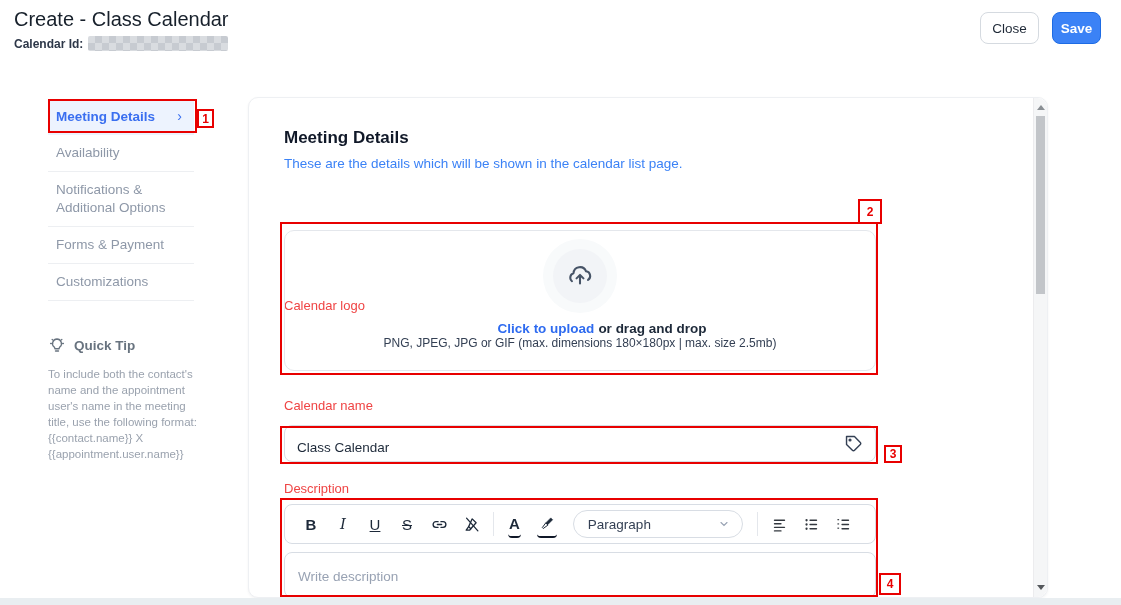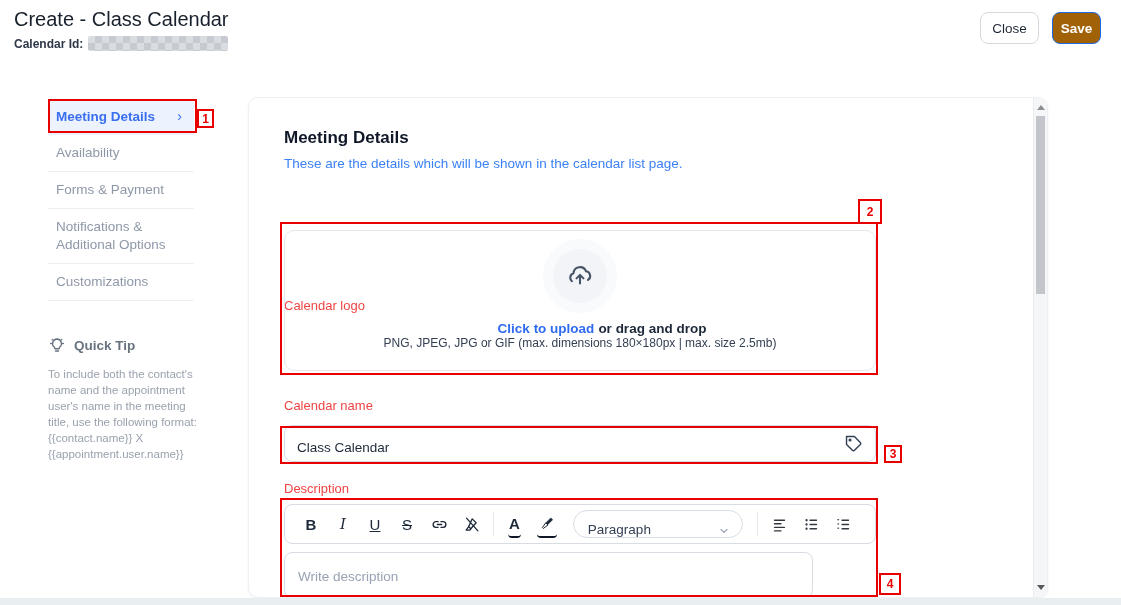--- a/index.html
+++ b/index.html
@@ -12,21 +12,21 @@
   
   .hdr-title { position:absolute; left:14px; top:8px; font-size:20px; font-weight:500; color:#17202b; }
   .hdr-id { position:absolute; left:14px; top:36px; font-size:12px; font-weight:700; color:#2d3748; display:flex; align-items:center; gap:5px; }
   .redacted {
     display:inline-block; width:140px; height:15px; border-radius:2px;
     background:repeating-conic-gradient(#c7cbd1 0% 25%, #d9dce0 0% 50%) 0 0/14px 14px;
     filter:blur(0.7px);
   }
   .btn { position:absolute; top:12px; height:32px; border-radius:8px; font-size:13.5px; display:flex; align-items:center; justify-content:center; cursor:pointer; }
   .btn-close { left:980px; width:59px; background:#fff; border:1px solid #d5dae0; color:#1f2937; }
-  .btn-save  { left:1052px; width:49px; background:#a16207; border:1px solid #1d6be4; color:#fff; font-weight:600; }
+  .btn-save  { left:1052px; width:49px; background:#3b82f6; border:1px solid #1d6be4; color:#fff; font-weight:600; }
 
   
   .sidebar { position:absolute; left:48px; top:99px; width:146px; }
   .side-item { padding:9px 8px; font-size:13.5px; color:#8e98a8; border-bottom:1px solid #edeff2; line-height:18px; position:relative; cursor:pointer; }
   .side-item.active { background:#edf3fe; color:#3a6ff0; font-weight:600; border-bottom:none; }
   .side-item.active .chev { position:absolute; right:12px; top:8px; color:#3a6ff0; font-size:14px; font-weight:400; }
 
   .quicktip { position:absolute; left:48px; top:336px; width:154px; }
   .qt-head { display:flex; align-items:center; gap:8px; font-size:13.5px; font-weight:700; color:#68737f; }
   .qt-body { margin-top:12px; font-size:11.5px; line-height:16px; color:#9aa2ae; }
@@ -71,25 +71,25 @@
   }
   .tb-bold { font-weight:700; }
   .tb-italic { font-style:italic; font-family:"DejaVu Serif",serif; }
   .tb-under { text-decoration:underline; }
   .tb-strike { text-decoration:line-through; }
   .tb-colorA { font-weight:600; border-bottom:2px solid #101828; line-height:15px; padding:0 1px; width:auto; margin:0 8px; }
   .tb-pen-wrap { border-bottom:2px solid #101828; padding:0 2px; margin:0 8px; width:auto; }
   .tb-sep { width:1px; height:24px; background:#e4e7ec; margin:0 6px; flex:0 0 auto; }
   .tb-select {
     width:170px; height:28px; border:1px solid #d8dde4; border-radius:14px;
-    display:flex; align-items:flex-end; padding:0 12px 0 14px; margin:0 8px; cursor:pointer; flex:0 0 auto;
+    display:flex; align-items:center; padding:0 12px 0 14px; margin:0 8px; cursor:pointer; flex:0 0 auto;
     font-size:13.5px; color:#344054; justify-content:space-between;
   }
   .editor {
-    position:absolute; left:35px; top:454px; width:529px; height:46px;
+    position:absolute; left:35px; top:454px; width:592px; height:46px;
     border:1px solid #d8dde4; border-radius:8px; padding:14px 13px; cursor:text;
   }
   .editor .ph { font-size:13.5px; color:#98a2b3; }
 
   
   .scrollbar {
     position:absolute; right:0; top:0; bottom:0; width:14px; background:#f5f6f7;
     border-left:1px solid #ececee; border-radius:0 9px 9px 0;
   }
   .sb-up, .sb-down { position:absolute; left:3px; width:0; height:0; border-left:4px solid transparent; border-right:4px solid transparent; }
@@ -118,22 +118,22 @@
 </div>
 <div class="btn btn-close">Close</div>
 <div class="btn btn-save">Save</div>
 
 <div class="sidebar">
   <div class="side-item active">
     <span>Meeting Details</span>
     <span class="chev">›</span>
   </div>
   <div class="side-item">Availability</div>
+  <div class="side-item">Notifications &amp; Additional Options</div>
   <div class="side-item">Forms &amp; Payment</div>
-  <div class="side-item">Notifications &amp; Additional Options</div>
   <div class="side-item">Customizations</div>
 </div>
 
 <div class="quicktip">
   <div class="qt-head">
     <span>
       <svg width="18" height="18" viewBox="0 0 24 24" fill="none" stroke="#68737f" stroke-width="1.8" stroke-linecap="round" stroke-linejoin="round">
         <path d="M12 4a6 6 0 0 0-4 10.4c.8.8 1.2 1.6 1.2 2.6h5.6c0-1 .4-1.8 1.2-2.6A6 6 0 0 0 12 4Z"></path>
         <path d="M10 20h4"></path>
           <path d="M3.5 10h1"></path>

